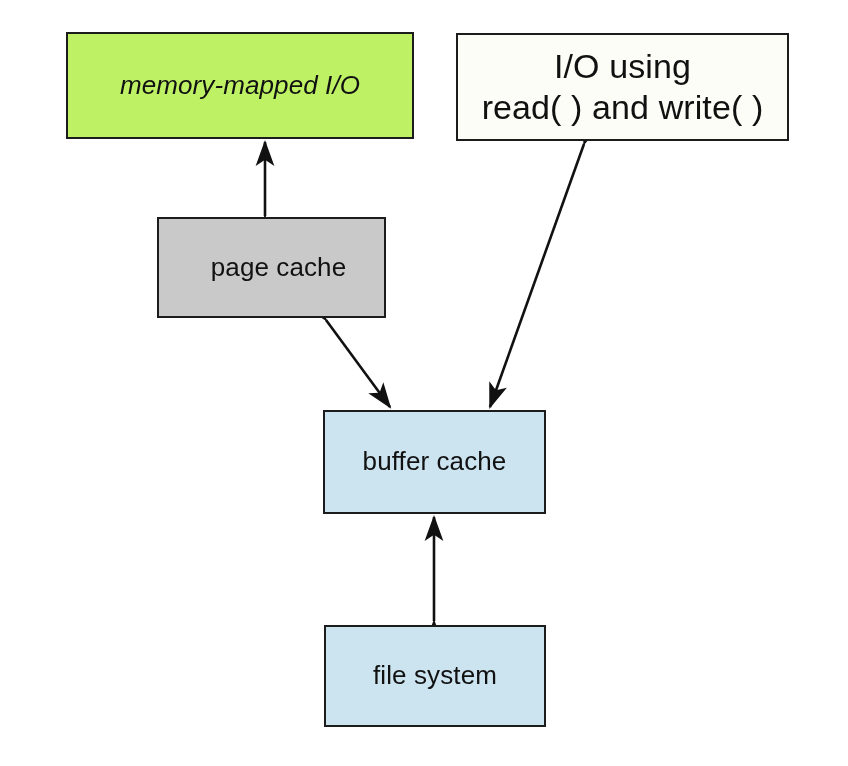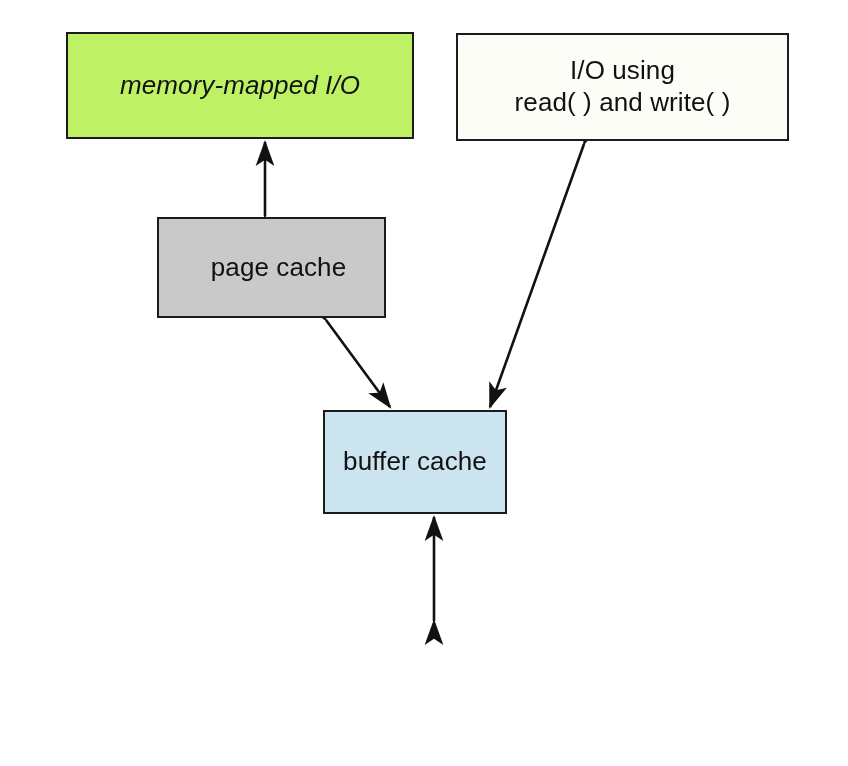--- a/index.html
+++ b/index.html
@@ -38,30 +38,30 @@
 
   
   #node-memory-mapped-io {
     left: 66px;  top: 32px;  width: 348px; height: 107px;
     background: #c9c9c9;
     font-size: 26px;
   }
   #node-io-read-write {
     left: 456px; top: 33px;  width: 333px; height: 108px;
     background: #fdfdf7;
-    font-size: 26px;
+    font-size: 34px;
   }
   #node-page-cache {
     left: 157px; top: 217px; width: 229px; height: 101px;
     background: #c9c9c9;
     font-size: 26px;
     padding-left: 14px;
   }
   #node-buffer-cache {
-    left: 323px; top: 410px; width: 184px; height: 104px;
+    left: 323px; top: 410px; width: 223px; height: 104px;
     background: #cce4f0;
     font-size: 26px;
   }
   #node-file-system {
     left: 324px; top: 625px; width: 222px; height: 102px;
     background: #cce4f0;
     font-size: 26px;
   }
 
   
@@ -111,14 +111,17 @@
   </div>
 
   <div class="node" id="node-page-cache" style="background: rgb(201, 201, 201);">
     <span class="label">page cache</span>
   </div>
 
   <div class="node" id="node-buffer-cache" style="background: rgb(204, 228, 240);">
     <span class="label">buffer cache</span>
   </div>
 
+  <div class="node" id="node-file-system" style="background: rgb(204, 228, 240);">
+    <span class="label">file system</span>
+  </div>
 
 </div>
 
 </body></html>

